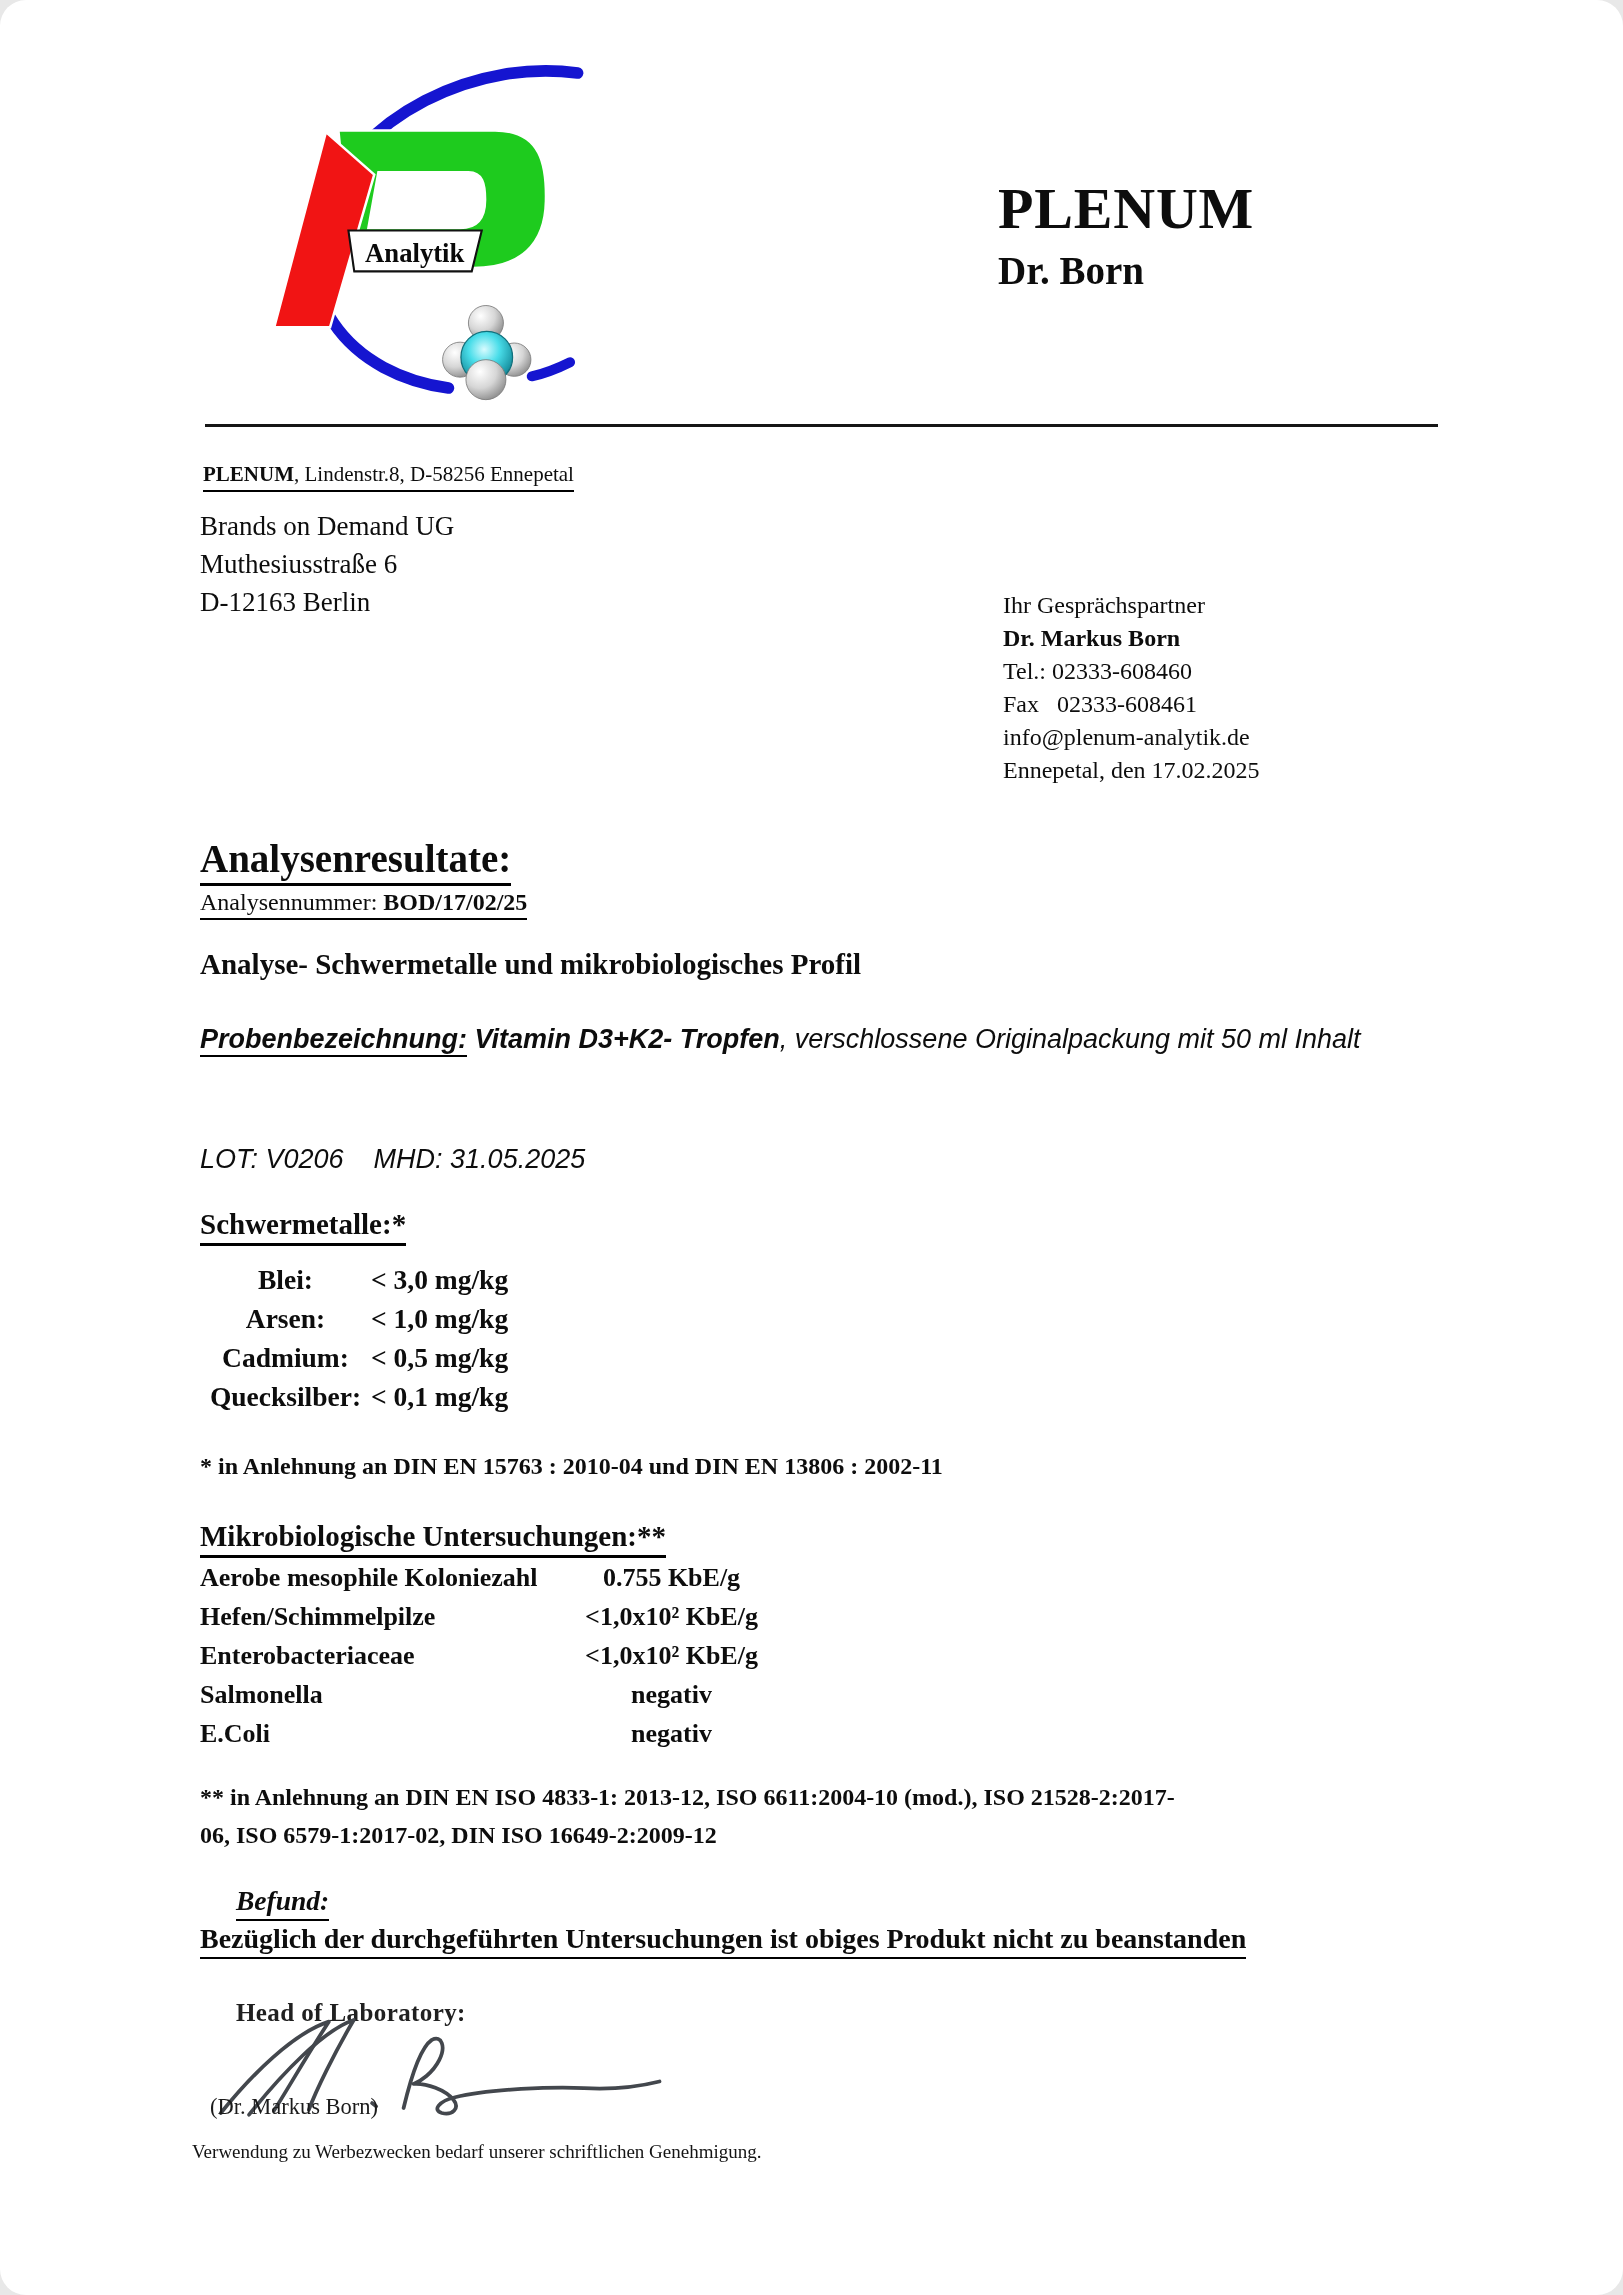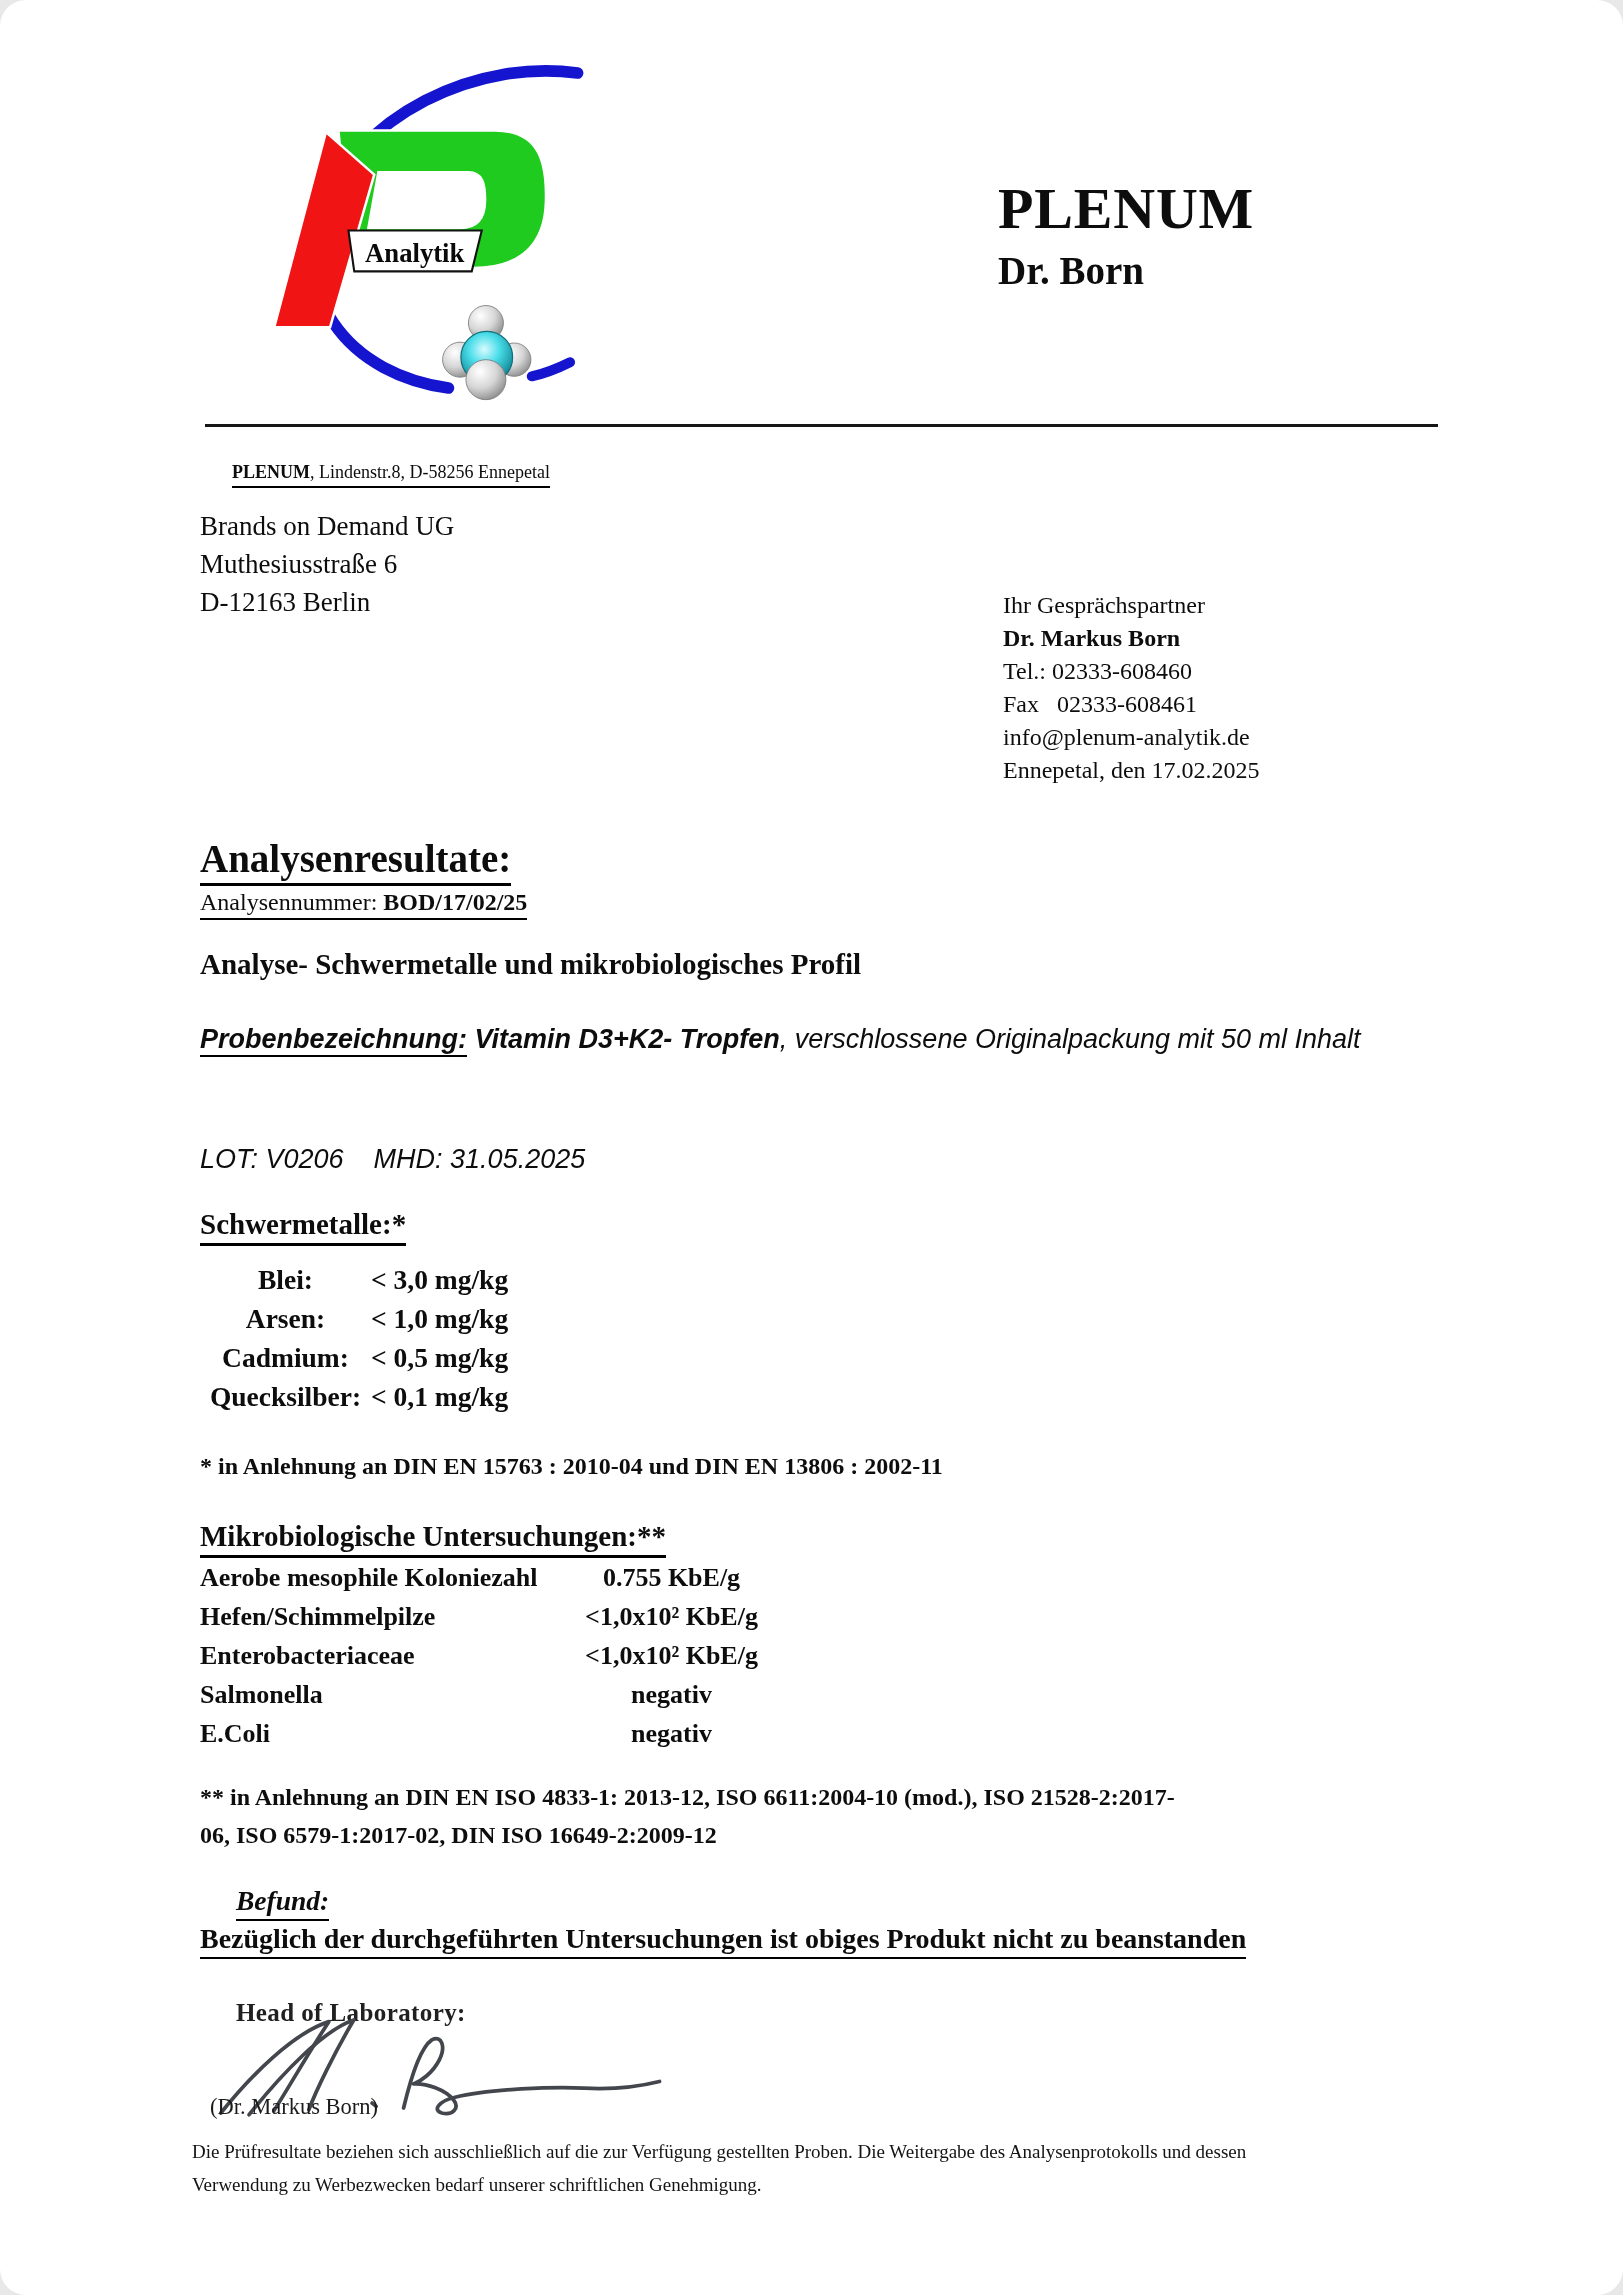--- a/index.html
+++ b/index.html
@@ -12,21 +12,21 @@
     overflow:hidden;
     border-radius:26px;
   }
   .abs{position:absolute;}
   
   .company-name{left:998px;top:179px;}
   .company-title{font-size:58px;font-weight:bold;line-height:1.05;letter-spacing:0.8px;}
   .company-sub{font-size:39px;font-weight:bold;margin-top:8.3px;}
   .top-rule{left:205px;top:424px;width:1233px;height:2.5px;background:#161616;}
   
-  .sender{left:203px;top:462px;font-size:18px;margin-left:29px;}
+  .sender{left:203px;top:462px;font-size:21px;}
   .sender .u{display:inline-block;border-bottom:2.5px solid #000;padding-bottom:2.5px;}
   .sender b{font-weight:bold;}
   .recipient{left:200px;top:507px;font-size:27px;line-height:38px;}
   .contact{left:1003px;top:589px;font-size:24px;line-height:33px;}
   .contact .cname{font-weight:bold;}
   
   .results-title{left:200px;top:836px;font-size:39px;font-weight:bold;}
   .results-title .u{display:inline-block;border-bottom:3.3px solid #000;padding-bottom:1.7px;}
   .number-line{left:200px;top:889px;font-size:24px;}
   .number-line .u{display:inline-block;border-bottom:2.5px solid #000;padding-bottom:1.7px;}
@@ -214,18 +214,17 @@
         <path d="M 18,118 C 55,72 105,22 148,8 C 122,48 95,95 82,115"></path>
         <path d="M 52,120 C 92,70 142,18 178,6 C 155,45 132,92 124,114"></path>
         <path d="M 200,106 l 5,4"></path>
         <path d="M 238,112 C 248,70 260,38 272,30 C 284,24 289,38 281,54 C 273,70 258,80 250,83 C 266,82 288,90 298,102 C 306,112 297,121 284,118 C 273,115 279,104 300,99 C 340,89 420,86 455,88 C 492,90 522,86 546,80"></path>
       </g>
     </svg>
   </div>
   <div class="abs sig-name">(Dr. Markus Born)</div>
 
   <div class="abs footer">
-    <span>Die Prüfresultate beziehen sich ausschließlich auf die zur Verfügung gestellten Proben. Die Weitergabe des Analysenprotokolls und dessen</span>
     <span>Verwendung zu Werbezwecken bedarf unserer schriftlichen Genehmigung.</span>
   </div>
 
 </div>
 
 
 </body></html>

